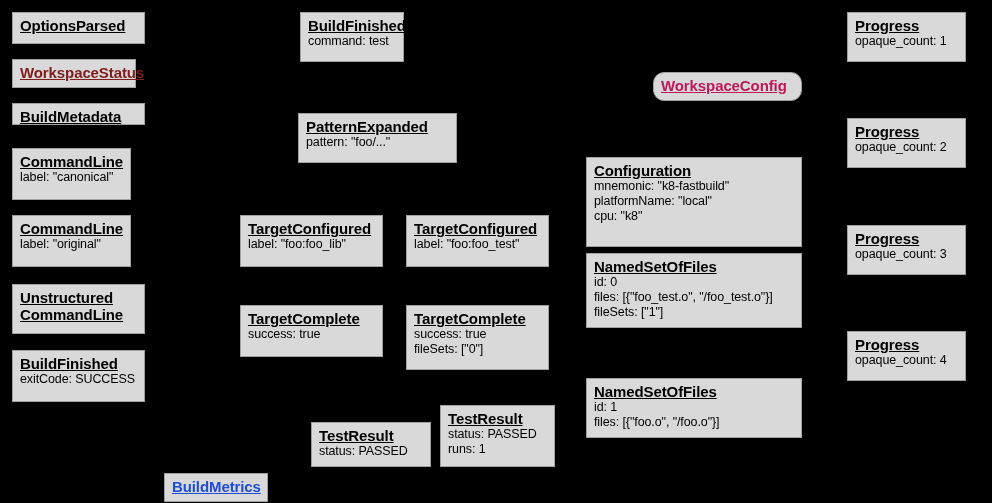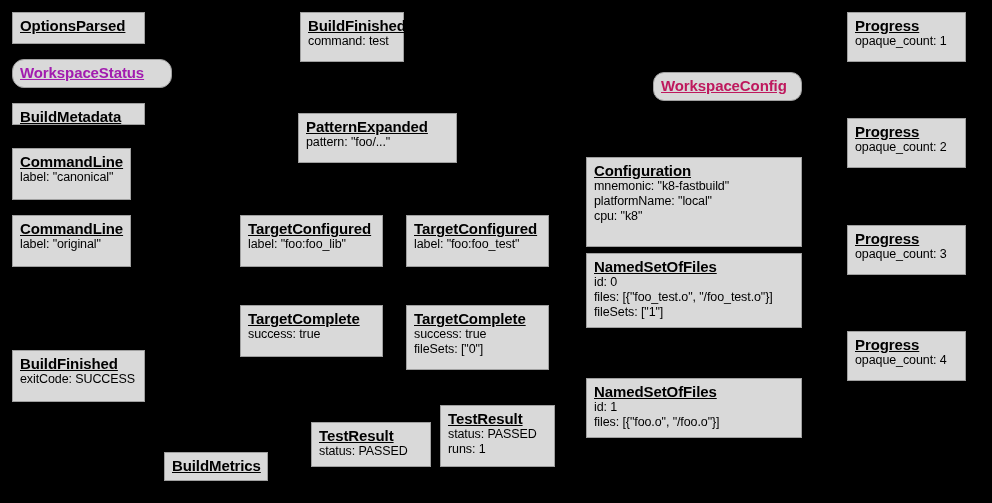--- a/index.html
+++ b/index.html
@@ -62,21 +62,21 @@
       <div class="node-props">
         <div class="node-prop">command: test</div>
       </div>
     </div>
     <div class="node" style="left: 847px; top: 12px; width: 119px; height: 50px; background: rgb(217, 217, 217); border-color: rgb(160, 160, 160); color: rgb(0, 0, 0);">
       <div class="node-title">Progress</div>
       <div class="node-props">
         <div class="node-prop">opaque_count: 1</div>
       </div>
     </div>
-    <div class="node" style="left: 12px; top: 59px; width: 160px; height: 29px; background: rgb(217, 217, 217); border-color: rgb(160, 160, 160); color: #a21caf; border-radius: 12px;">
+    <div class="node" style="left: 12px; top: 59px; width: 124px; height: 29px; background: rgb(217, 217, 217); border-color: rgb(160, 160, 160); color: #7f1d1d;">
       <div class="node-title">WorkspaceStatus</div>
     </div>
     <div class="node" style="left: 653px; top: 72px; width: 149px; height: 29px; background: rgb(217, 217, 217); border-color: rgb(160, 160, 160); color: #be185d; border-radius: 11px;">
       <div class="node-title">WorkspaceConfig</div>
     </div>
     <div class="node" style="left: 12px; top: 103px; width: 133px; height: 22px; background: rgb(217, 217, 217); border-color: rgb(160, 160, 160); color: rgb(0, 0, 0);">
       <div class="node-title">BuildMetadata</div>
     </div>
     <div class="node" style="left: 298px; top: 113px; width: 159px; height: 50px; background: rgb(217, 217, 217); border-color: rgb(160, 160, 160); color: rgb(0, 0, 0);">
       <div class="node-title">PatternExpanded</div>
@@ -129,20 +129,23 @@
       </div>
     </div>
     <div class="node" style="left: 586px; top: 253px; width: 216px; height: 75px; background: rgb(217, 217, 217); border-color: rgb(160, 160, 160); color: rgb(0, 0, 0);">
       <div class="node-title">NamedSetOfFiles</div>
       <div class="node-props">
         <div class="node-prop">id: 0</div>
         <div class="node-prop">files: [{"foo_test.o", "/foo_test.o"}]</div>
         <div class="node-prop">fileSets: ["1"]</div>
       </div>
     </div>
+    <div class="node" style="left: 12px; top: 284px; width: 133px; height: 50px; background: rgb(217, 217, 217); border-color: rgb(160, 160, 160); color: rgb(0, 0, 0);">
+      <div class="node-title wrap">Unstructured CommandLine</div>
+    </div>
     <div class="node" style="left: 240px; top: 305px; width: 143px; height: 52px; background: rgb(217, 217, 217); border-color: rgb(160, 160, 160); color: rgb(0, 0, 0);">
       <div class="node-title">TargetComplete</div>
       <div class="node-props">
         <div class="node-prop">success: true</div>
       </div>
     </div>
     <div class="node" style="left: 406px; top: 305px; width: 143px; height: 65px; background: rgb(217, 217, 217); border-color: rgb(160, 160, 160); color: rgb(0, 0, 0);">
       <div class="node-title">TargetComplete</div>
       <div class="node-props">
         <div class="node-prop">success: true</div>
@@ -174,16 +177,16 @@
         <div class="node-prop">status: PASSED</div>
         <div class="node-prop">runs: 1</div>
       </div>
     </div>
     <div class="node" style="left: 311px; top: 422px; width: 120px; height: 45px; background: rgb(217, 217, 217); border-color: rgb(160, 160, 160); color: rgb(0, 0, 0);">
       <div class="node-title">TestResult</div>
       <div class="node-props">
         <div class="node-prop">status: PASSED</div>
       </div>
     </div>
-    <div class="node" style="left: 164px; top: 452px; width: 104px; height: 29px; background: rgb(217, 217, 217); border-color: rgb(160, 160, 160); color: #000000;">
+    <div class="node" style="left: 164px; top: 473px; width: 104px; height: 29px; background: rgb(217, 217, 217); border-color: rgb(160, 160, 160); color: #1d4ed8;">
       <div class="node-title">BuildMetrics</div>
     </div>
   </div>
 
 </body></html>

